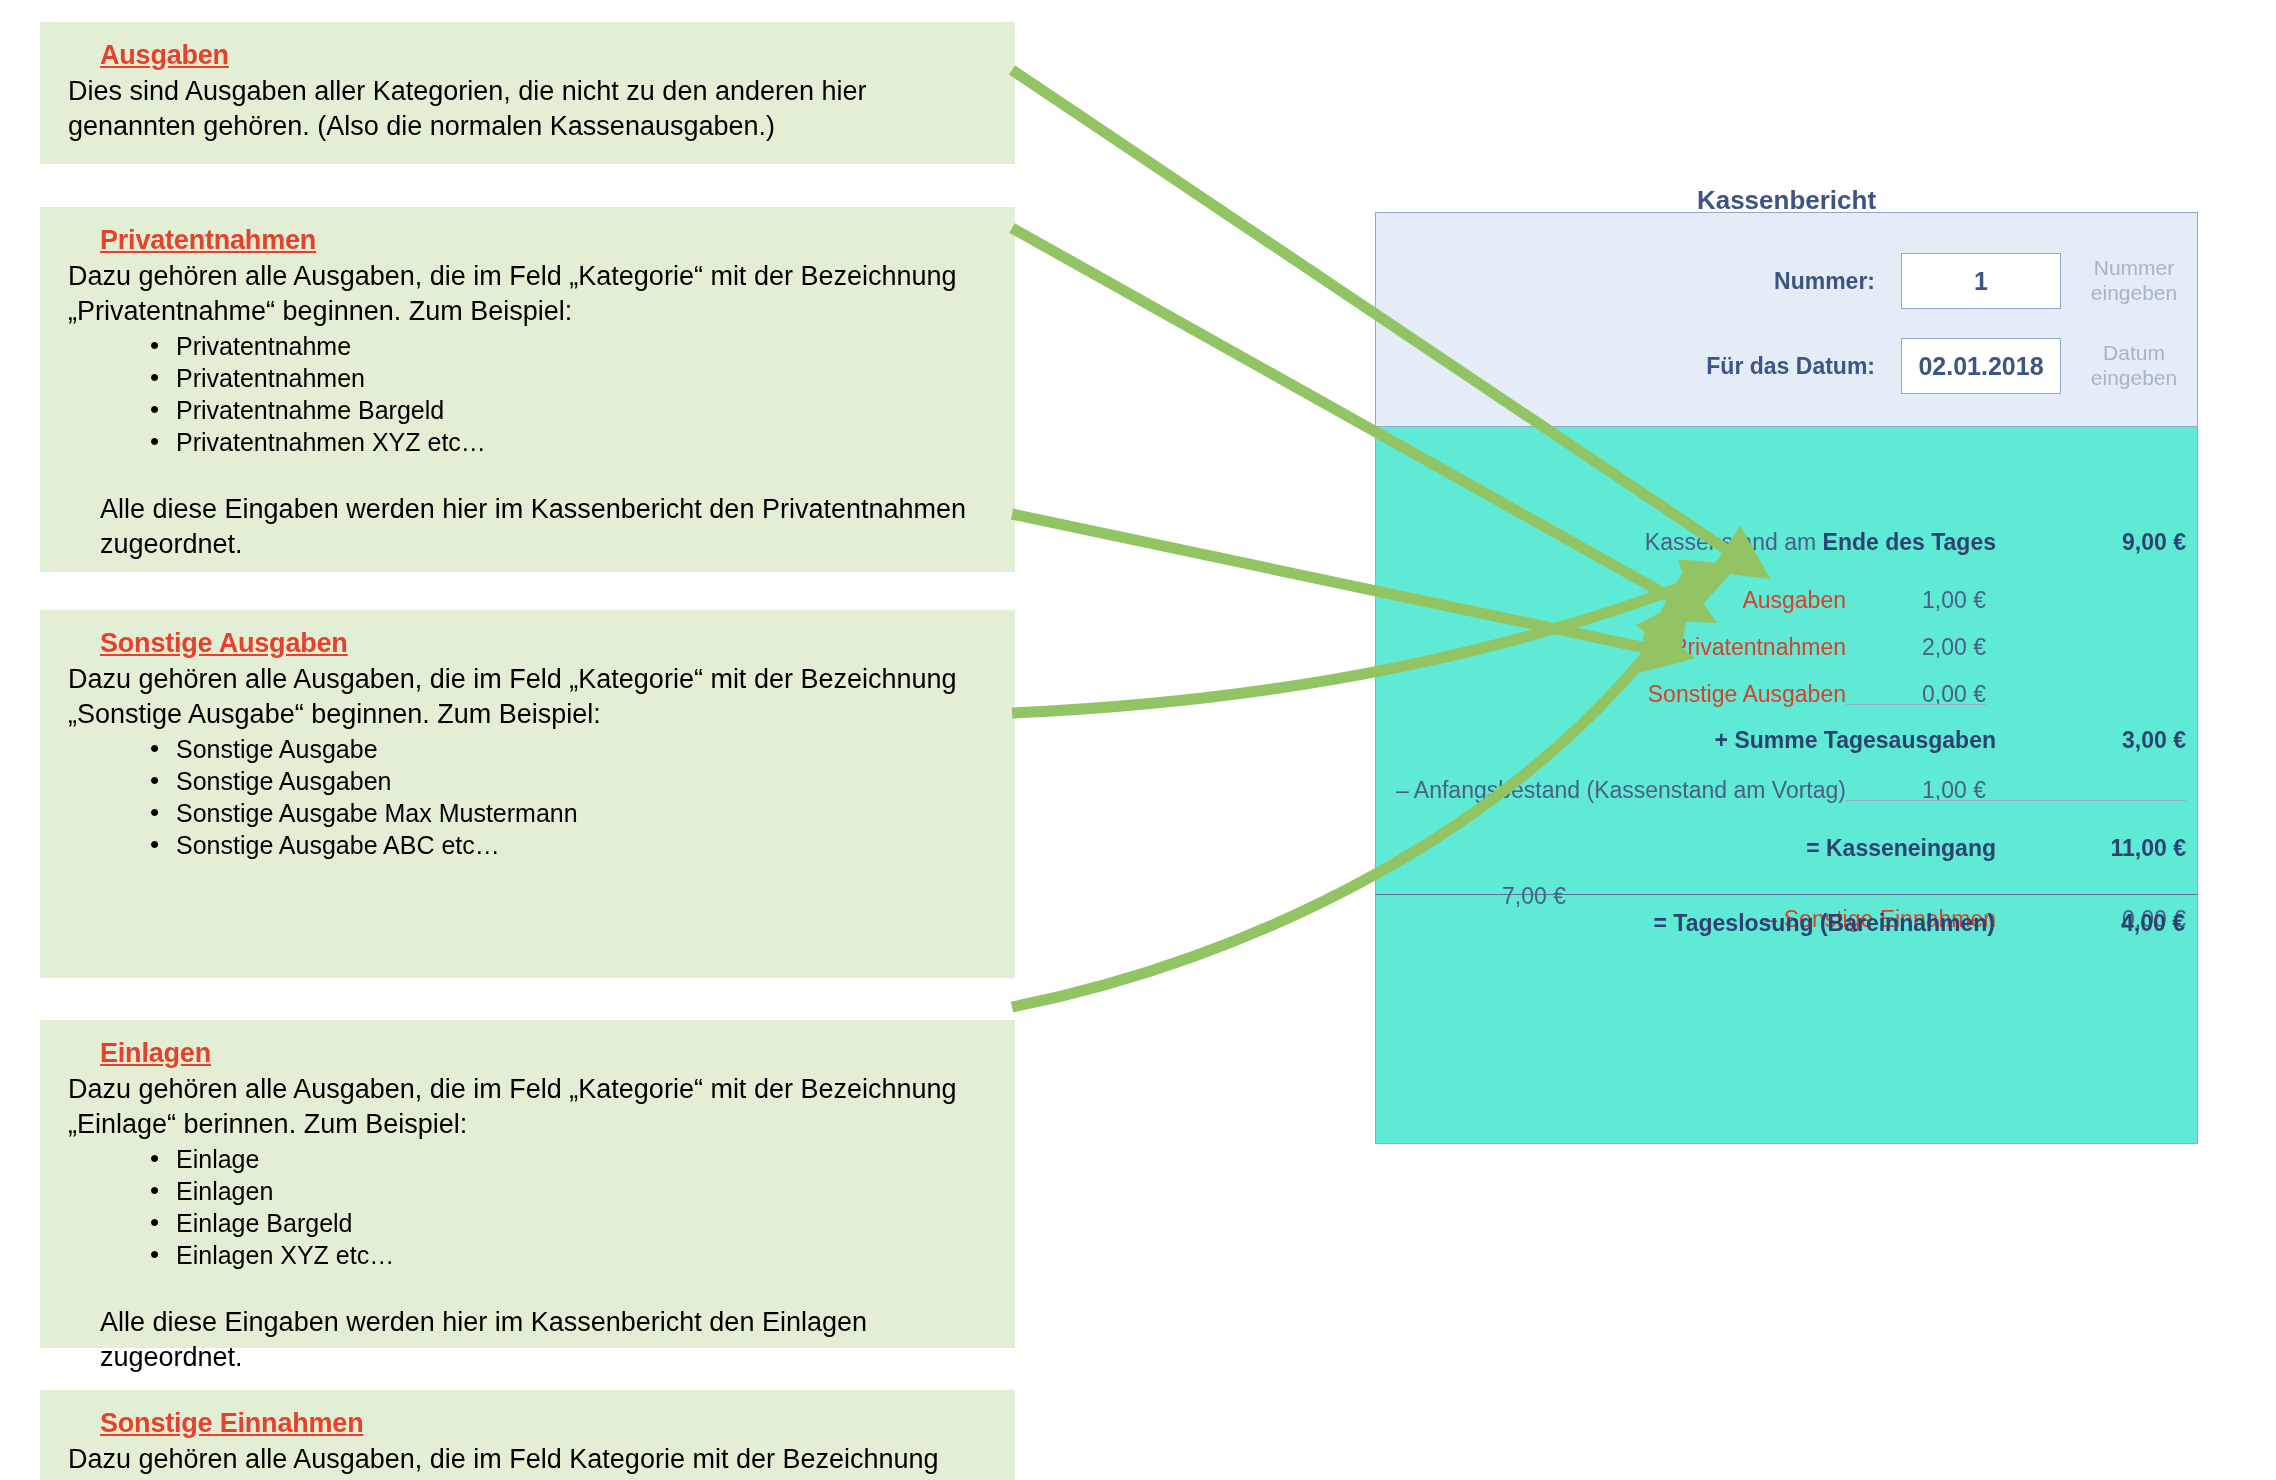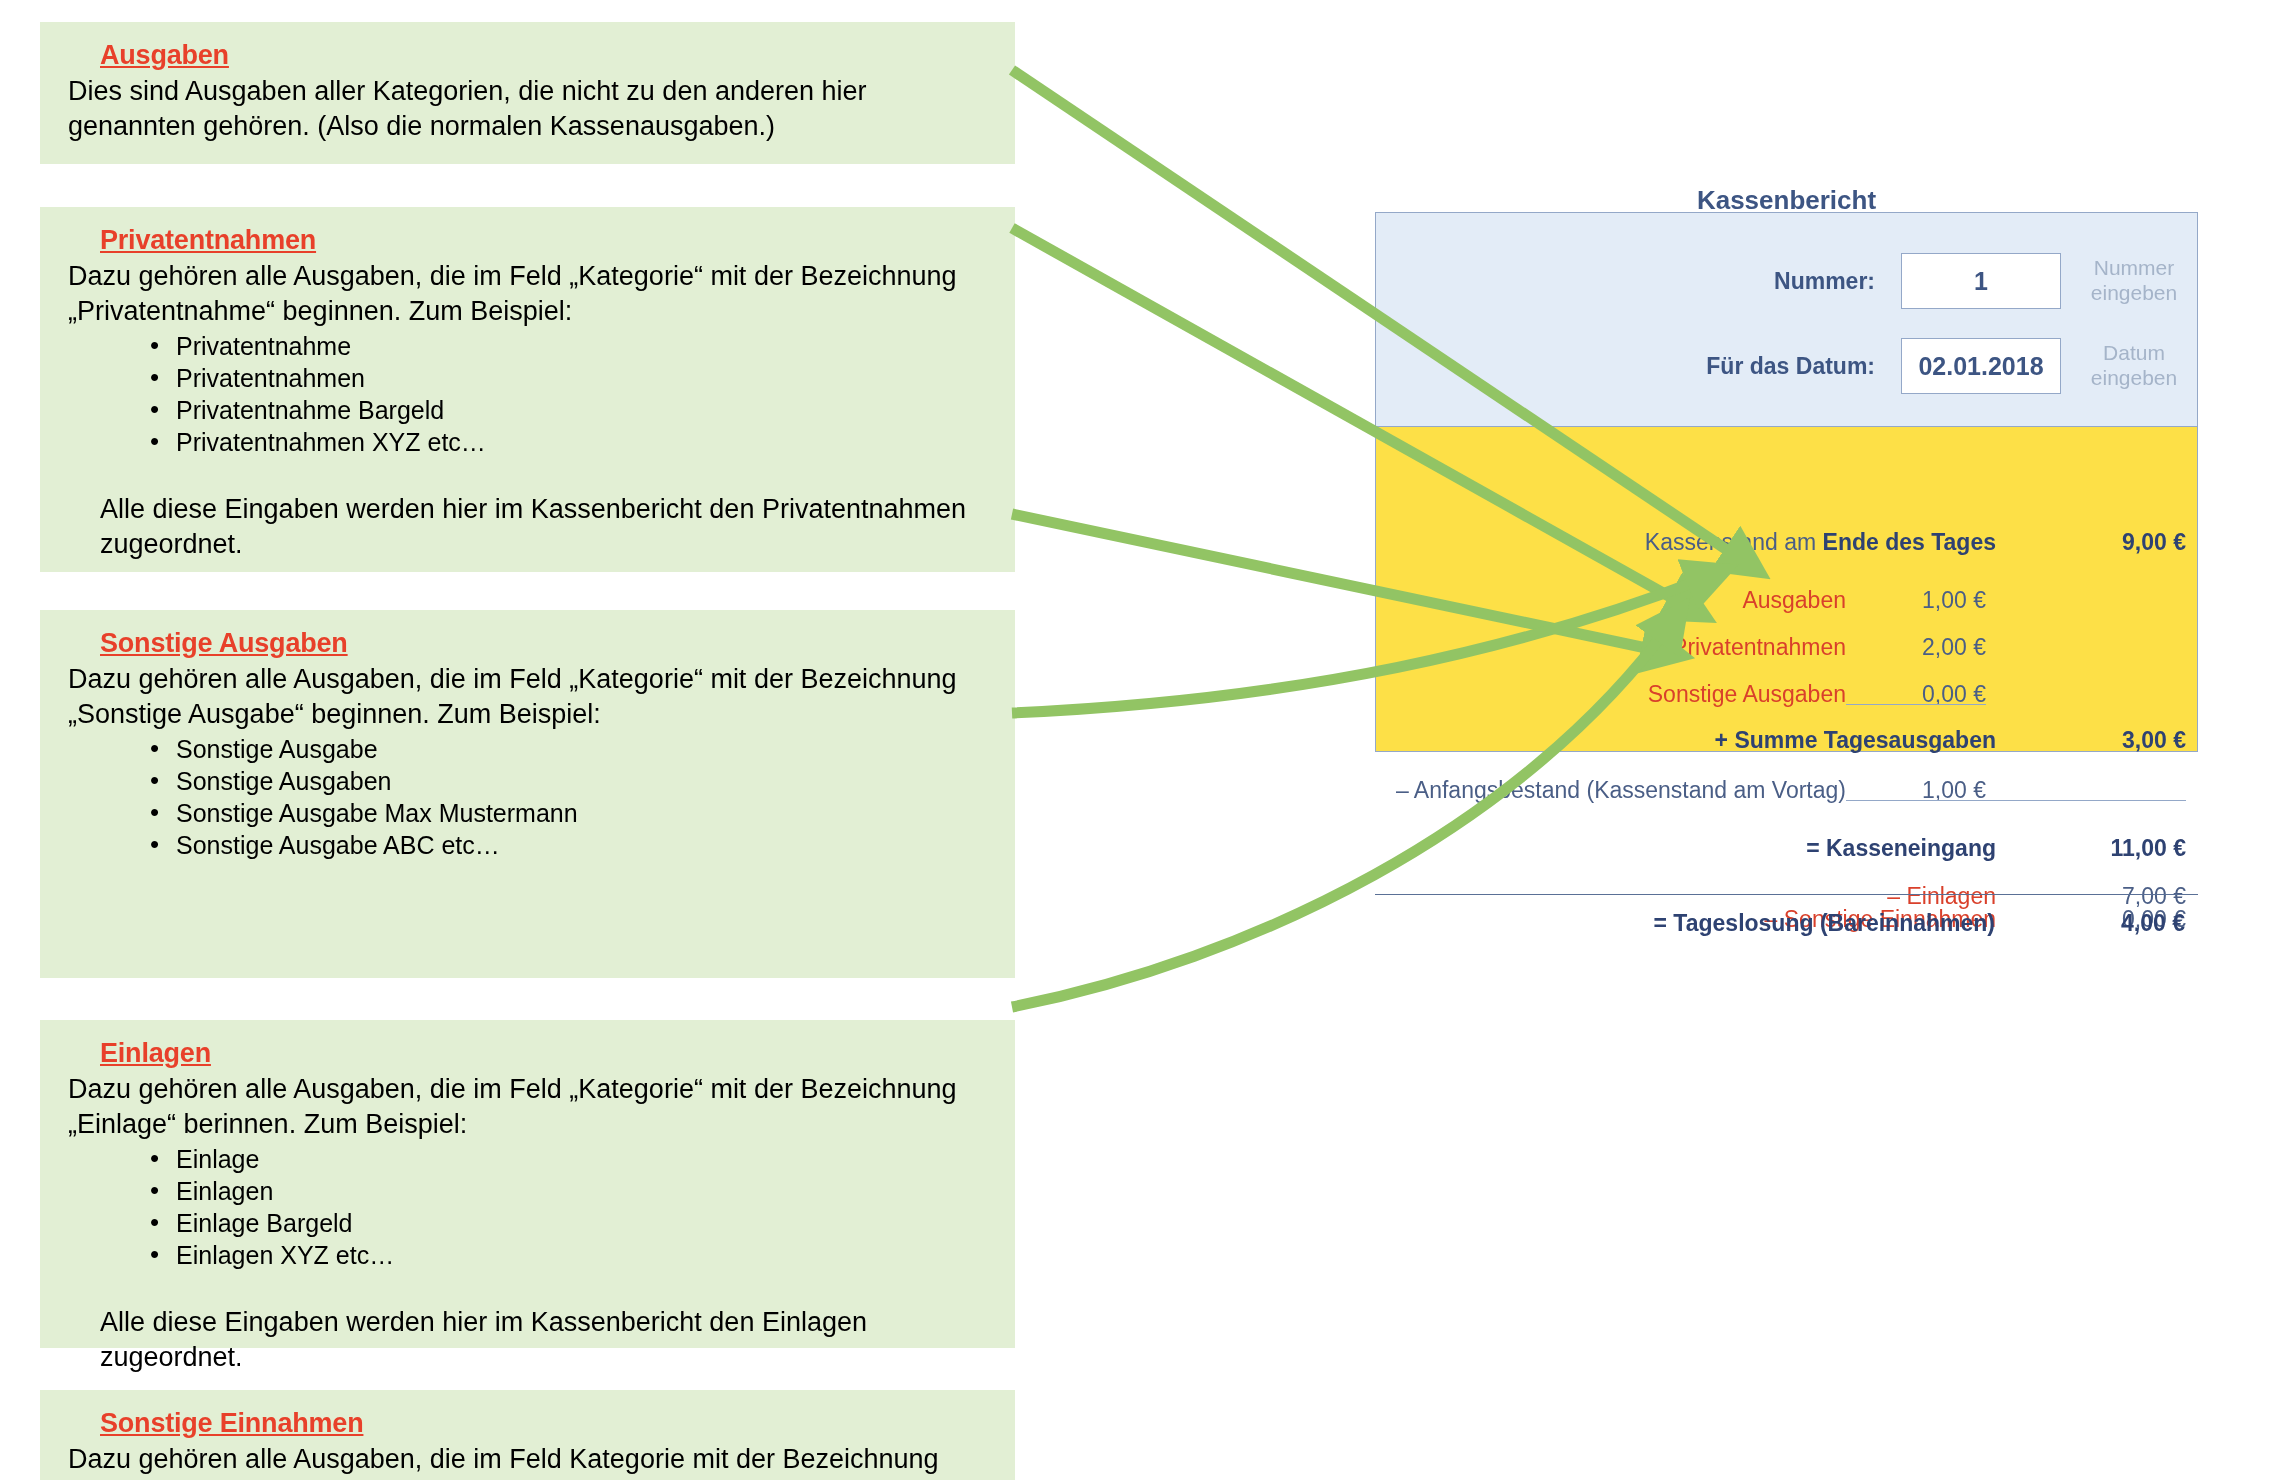--- a/index.html
+++ b/index.html
@@ -67,23 +67,23 @@
   #kb-title {
     position: absolute;
     left: 1375px; top: 185px; width: 823px;
     text-align: center;
     font-size: 26px; font-weight: bold;
     color: #3d5583;
   }
   #kb-panel {
     position: absolute;
     left: 1375px; top: 212px;
-    width: 823px; height: 540px;
+    width: 823px; height: 932px;
     border: 1.5px solid #94a8c8;
-    background: #fde047;
+    background: #5eead4;
   }
   #kb-head {
     height: 214px;
     background: #e3ecf7;
     border-bottom: 1.5px solid #94a8c8;
     position: relative;
   }
   .kb-field-row {
     position: absolute; left: 0; width: 100%;
     display: flex; align-items: center;
@@ -235,21 +235,20 @@
       </div>
 
       <div class="kb-sep" style="top:373px; left:470px; width:340px;"></div>
 
       <div class="kb-row" style="top:408px;">
         <div class="kb-label lbl-strong" style="width:620px;">= Kasseneingang</div>
         <div class="kb-amt amt-strong" style="width:190px;">11,00 €</div>
       </div>
 
       <div class="kb-row" style="top:456px;">
-        <div class="kb-label lbl-red" style="width:620px;">– Einlagen</div>
         <div class="kb-amt amt-muted" style="width:190px;">7,00 €</div>
       </div>
 
       <div class="kb-row" style="top:479px;align-items:flex-end;">
         <div class="kb-label lbl-red" style="width:620px;">– Sonstige Einnahmen</div>
         <div class="kb-amt amt-muted" style="width:190px;">0,00 €</div>
       </div>
 
     </div>
   </div>

